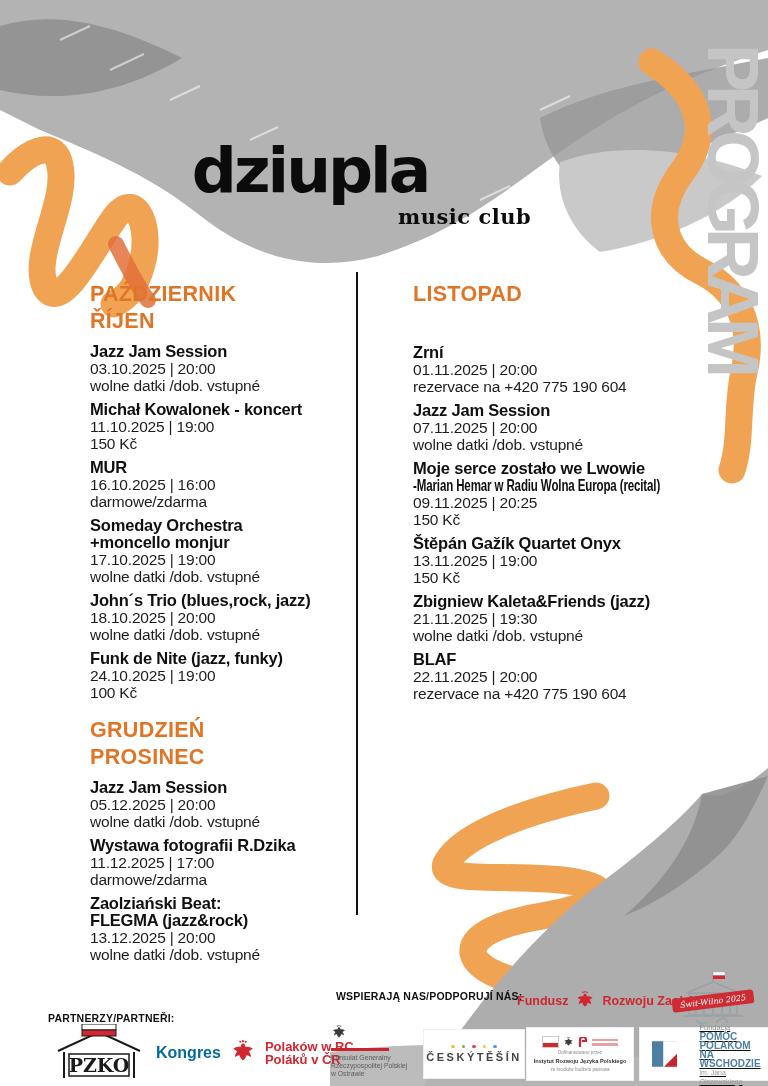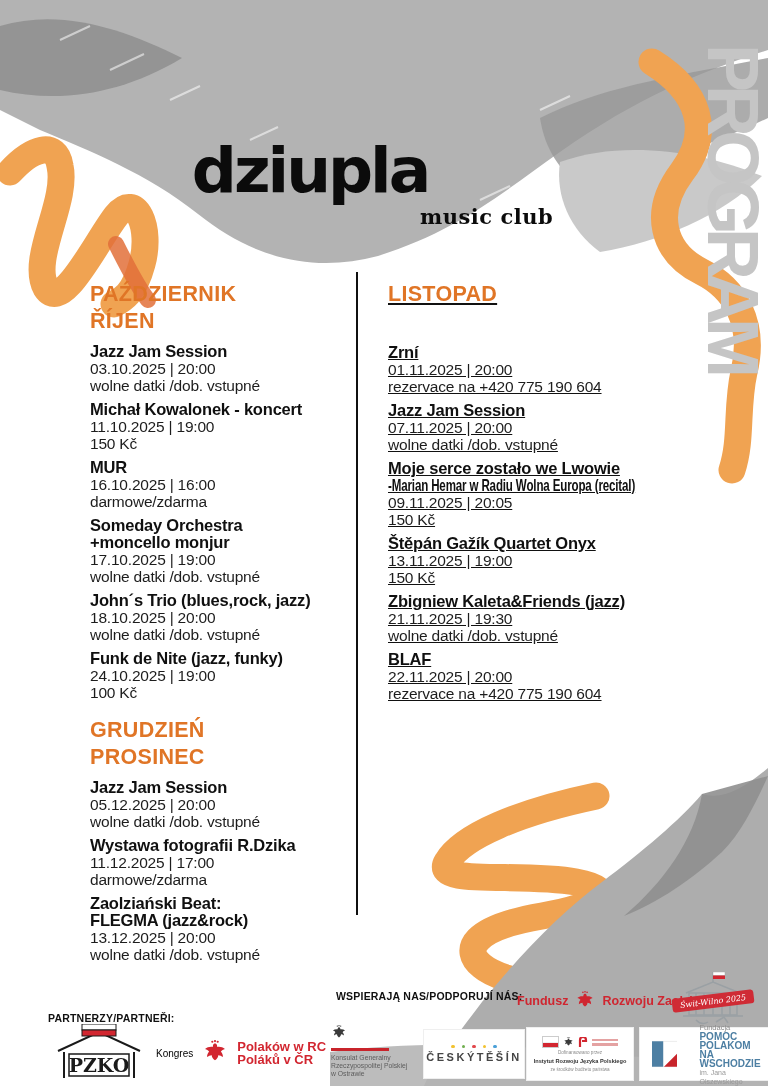--- a/index.html
+++ b/index.html
@@ -5,62 +5,62 @@
   html,body{margin:0;padding:0;background:#e9e9e9;}
   .poster{position:relative;width:768px;height:1086px;background:#ffffff;overflow:hidden;
           font-family:"Liberation Sans",sans-serif;color:#111;}
   .bg{position:absolute;left:0;top:0;z-index:0;}
   
   .program-vertical{position:absolute;top:44px;left:692px;z-index:1;writing-mode:vertical-rl;
     font-weight:800;font-size:72px;letter-spacing:-7px;color:#c5c5c5;user-select:none;}
   
   .logo-title{position:absolute;left:0;top:134px;width:620px;text-align:center;z-index:2;
     font-family:"DejaVu Sans",sans-serif;font-weight:900;font-size:63px;letter-spacing:-3px;color:#0b0b0b;}
-  .logo-sub{position:absolute;left:420px;top:204px;z-index:2;
+  .logo-sub{position:absolute;left:398px;top:204px;z-index:2;
     font-family:"DejaVu Serif",serif;font-weight:700;font-size:21px;color:#0b0b0b;letter-spacing:.5px;}
   
   .divider{position:absolute;left:356px;top:272px;width:2px;height:643px;background:#101010;z-index:2;}
   .col{position:absolute;top:281px;z-index:2;}
   .col-left{left:90px;width:262px;}
-  .col-right{left:388px;width:340px;text-decoration:underline;}
+  .col-right{left:413px;width:340px;}
   .sec-h{color:#E07526;font-size:21.5px;font-weight:800;line-height:27px;margin:0 0 8px 0;letter-spacing:.3px;}
   .col-right .sec-h{margin-bottom:36px;}
   .sec2{margin-top:16px;}
   .ev{margin-bottom:7px;}
   .ev .t{font-size:16.5px;line-height:17px;font-weight:700;letter-spacing:-.2px;color:#101010;}
   .ev .d,.ev .i{font-size:15.5px;line-height:17px;font-weight:400;color:#1d1d1d;letter-spacing:-.2px;}
   .cond{transform:scaleX(.70);transform-origin:left center;white-space:nowrap;}
   
   .f-h{position:absolute;z-index:3;font-size:10.5px;font-weight:800;letter-spacing:.2px;color:#101010;}
   .f-partners-h{left:48px;top:1012px;}
   .f-supporters-h{left:336px;top:990px;}
   .pzko{position:absolute;left:52px;top:1024px;z-index:3;}
   .kongres{position:absolute;left:156px;top:1040px;z-index:3;display:flex;align-items:center;gap:9px;}
-  .kongres .kw{font-size:10px;font-weight:400;color:#000000;}
+  .kongres .kw{font-size:16px;font-weight:700;color:#0369a1;}
   .kongres .kl{font-size:13px;font-weight:800;color:#d22630;line-height:13px;}
   .fundusz{position:absolute;left:517px;top:991px;z-index:3;display:flex;align-items:center;gap:7px;}
   .fundusz span{font-size:12.5px;font-weight:800;color:#cf2630;}
   .building{position:absolute;left:666px;top:970px;z-index:3;}
   .konsulat{position:absolute;left:331px;top:1025px;z-index:3;width:92px;}
   .konsulat .rule{width:58px;height:3px;background:#c8242b;margin:3px 0 3px 0;}
   .konsulat .kt{font-size:6.8px;line-height:8px;color:#5d5d5d;}
   .whitebox{position:absolute;z-index:3;background:#ffffff;box-shadow:0 0 0 1px #efefef;}
   .cesky{left:424px;top:1030px;width:100px;height:48px;display:flex;flex-direction:column;align-items:center;justify-content:center;gap:3px;}
   .cesky .dots{display:flex;gap:7px;}
   .cesky .dots i{width:3.5px;height:3.5px;border-radius:50%;display:block;}
   .cesky .ct{font-size:11px;font-weight:700;letter-spacing:2.5px;color:#454545;}
   .instytut{left:527px;top:1028px;width:106px;height:52px;display:flex;flex-direction:column;align-items:center;justify-content:center;gap:2px;}
   .instytut .row{display:flex;align-items:center;gap:4px;}
   .instytut .flag{width:15px;height:10px;border:.5px solid #ccc;display:flex;flex-direction:column;}
   .instytut .flag i{flex:1;display:block;}
   .instytut .bars{display:flex;flex-direction:column;gap:2px;}
   .instytut .bars i{display:block;width:26px;height:2.5px;background:#e4a2a2;}
   .instytut .c1,.instytut .c3{font-size:4.6px;color:#8a8a8a;line-height:5.5px;}
   .instytut .c2{font-size:5.6px;font-weight:700;color:#333;line-height:7px;}
-  .fundacja{left:640px;top:1028px;width:128px;height:52px;display:flex;align-items:center;gap:22px;padding-left:12px;box-sizing:border-box;}
+  .fundacja{left:640px;top:1028px;width:128px;height:52px;display:flex;align-items:center;gap:22px;padding-left:12px;box-sizing:border-box;text-decoration:underline;}
   .fundacja .ftxt{display:flex;flex-direction:column;line-height:9px;}
   .fundacja .f1{font-size:7.5px;color:#8c8c8c;}
   .fundacja .f2{font-size:10px;font-weight:800;color:#4d7fa3;}
   .fundacja .f4{font-size:7px;color:#9a9a9a;}
   .eagle{display:inline-block;}
 </style>
 </head>
 <body>
 
 <div class="poster">
@@ -177,21 +177,21 @@
       <div class="i">rezervace na +420 775 190 604</div>
     </div>
     <div class="ev">
       <div class="t">Jazz Jam Session</div>
       <div class="d">07.11.2025 | 20:00</div>
       <div class="i">wolne datki /dob. vstupné</div>
     </div>
     <div class="ev">
       <div class="t">Moje serce zostało we Lwowie</div>
       <div class="t cond">-Marian Hemar w Radiu Wolna Europa (recital)</div>
-      <div class="d">09.11.2025 | 20:05</div>
+      <div class="d">09.11.2025 | 20:25</div>
       <div class="i">150 Kč</div>
     </div>
     <div class="ev">
       <div class="t">Štěpán Gažík Quartet Onyx</div>
       <div class="d">13.11.2025 | 19:00</div>
       <div class="i">150 Kč</div>
     </div>
     <div class="ev">
       <div class="t">Zbigniew Kaleta&amp;Friends (jazz)</div>
       <div class="d">21.11.2025 | 19:30</div>

